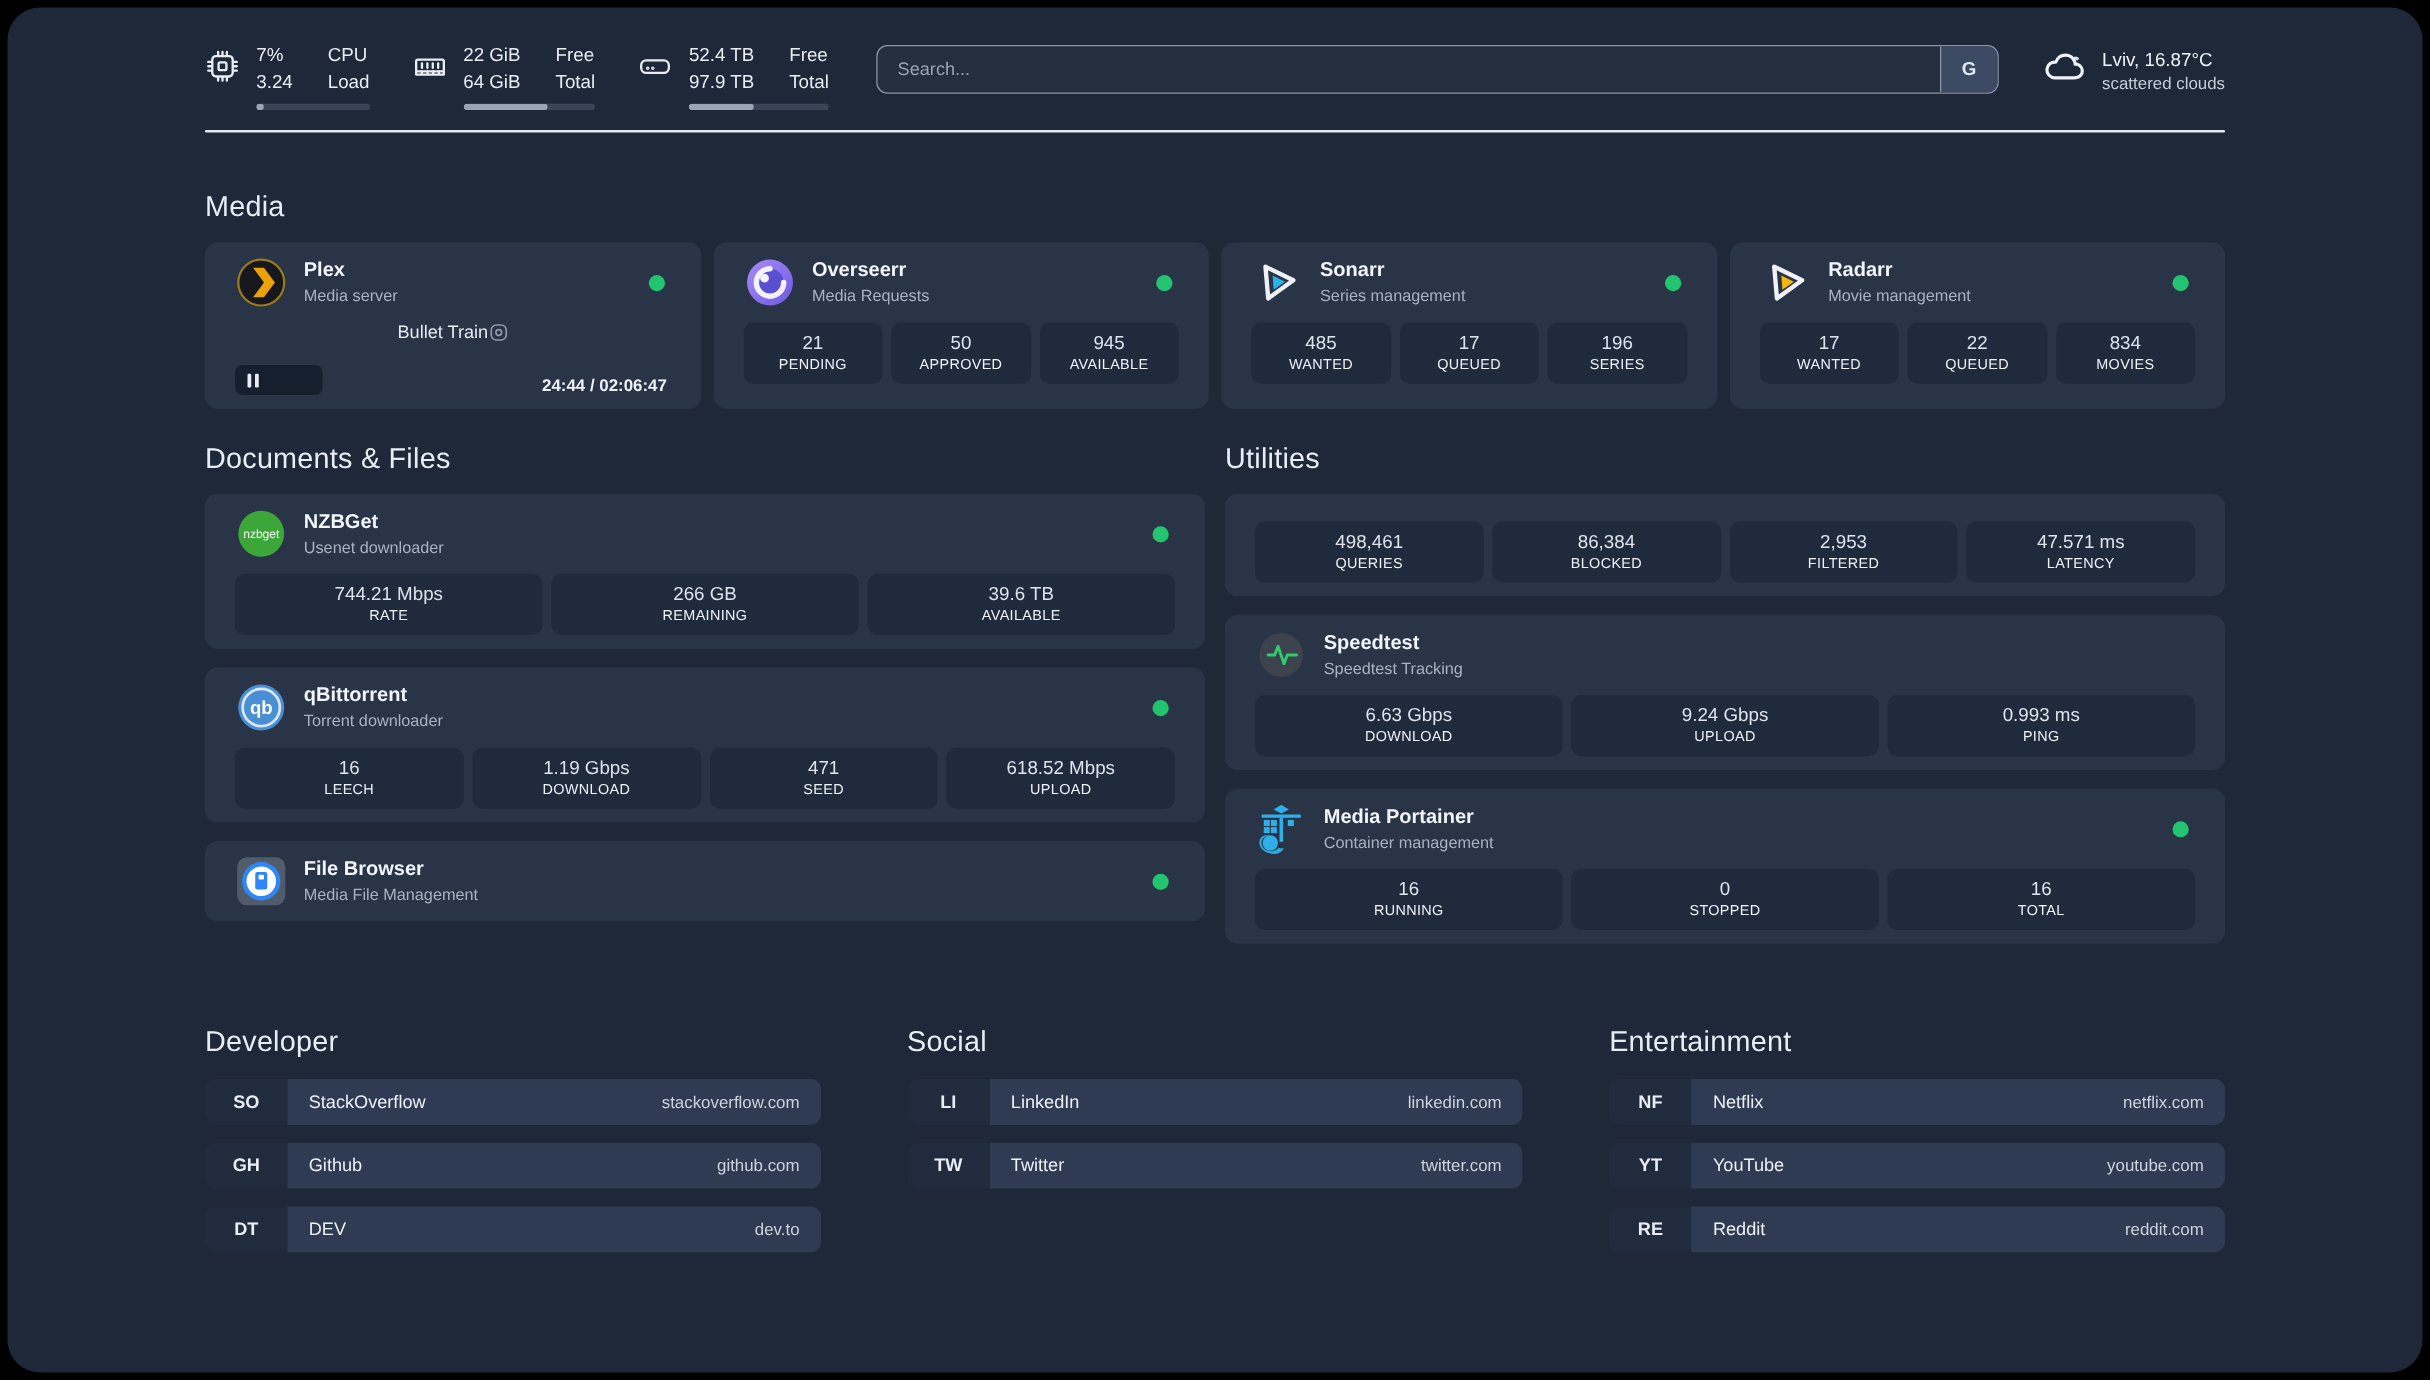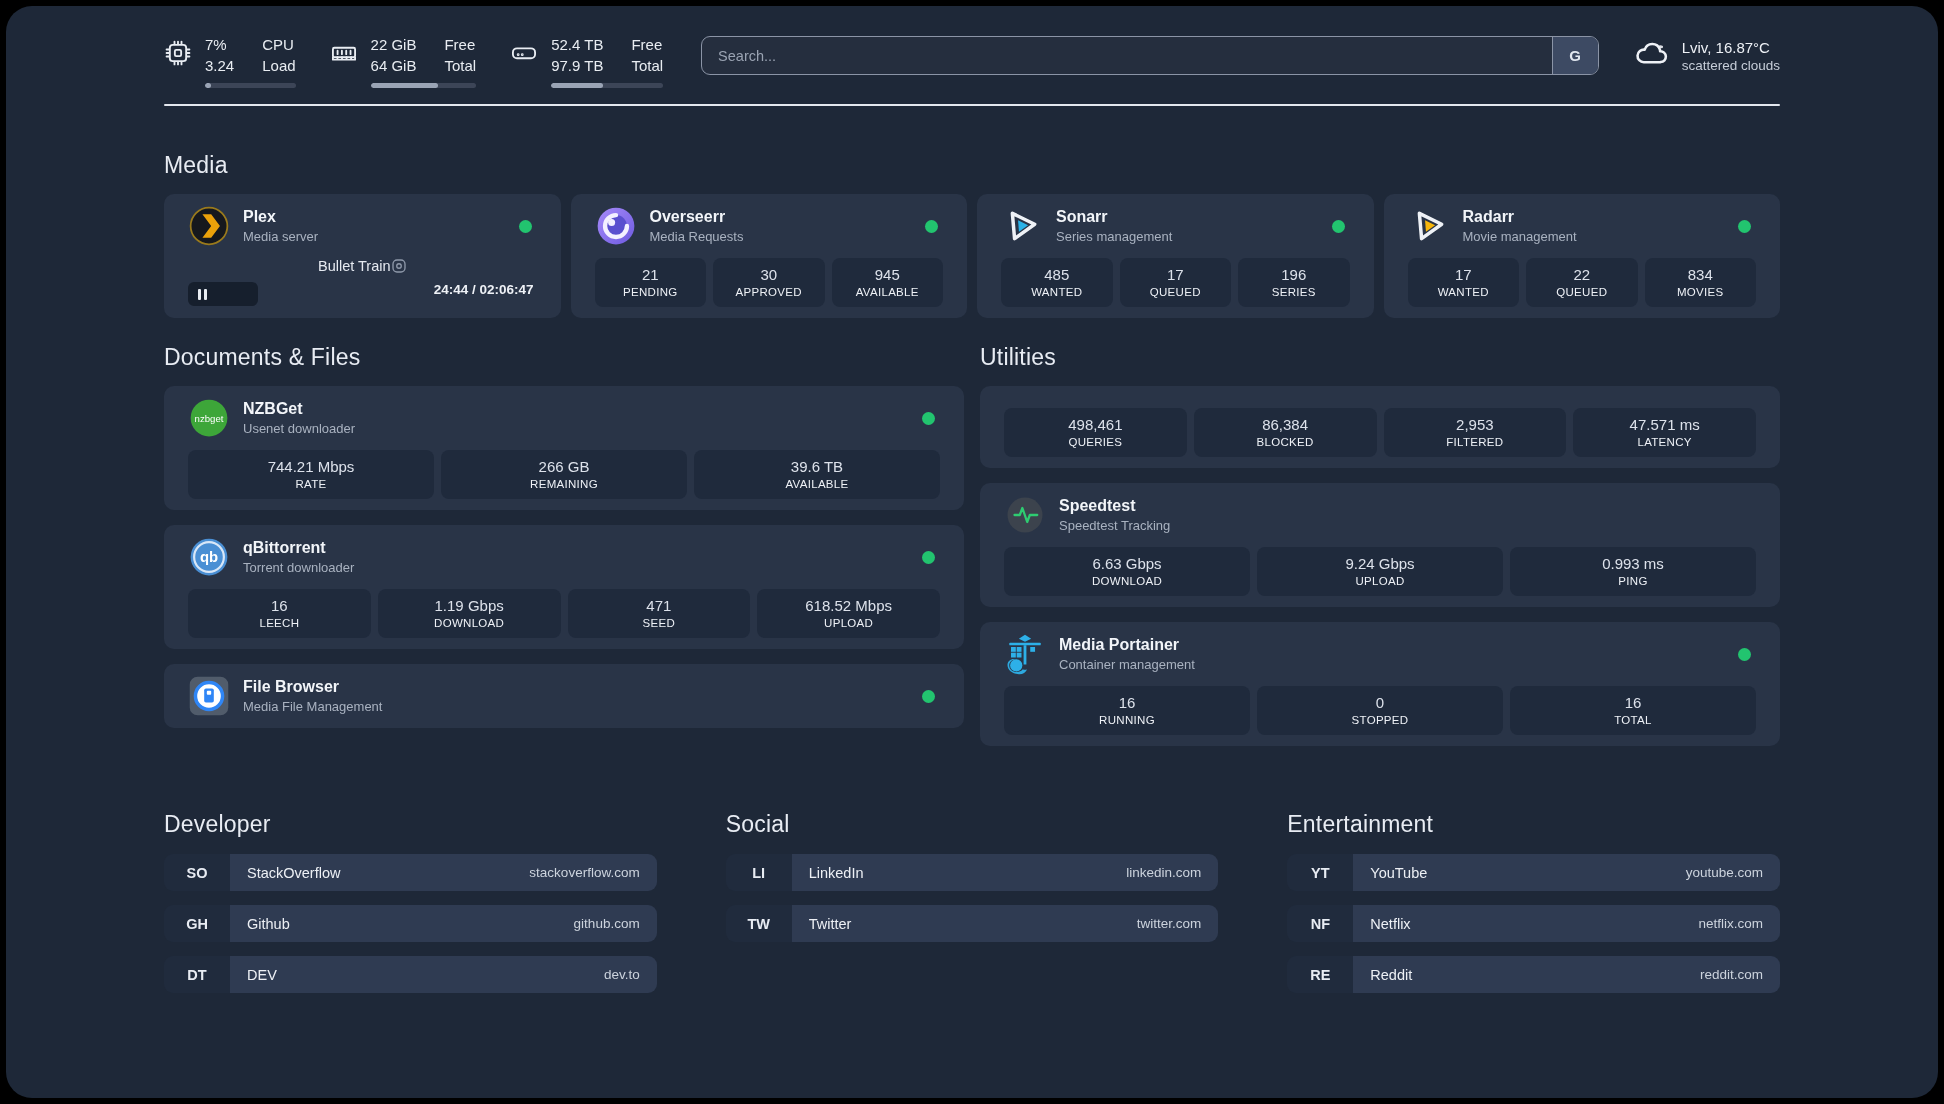--- a/index.html
+++ b/index.html
@@ -49,21 +49,21 @@
   .t3 { grid-template-columns:repeat(3,1fr); }
   .t4 { grid-template-columns:repeat(4,1fr); }
   .tile { background:#1f2a3c; border-radius:8px; text-align:center; padding:8px 4px 9px; }
   .tile-value { font-size:15px; color:#dde2eb; }
   .tile-label { font-size:11.5px; font-weight:400; color:#eef1f6; margin-top:3px; letter-spacing:.3px; }
 
   
   .media-row { display:flex; justify-content:center; align-items:center; margin-top:11px; padding:0 3px; }
   .media-name { font-size:14.5px; color:#e6eaf1; }
   .now-playing-icon { color:#8f99aa; display:flex; }
-  .progress-row { display:flex; align-items:flex-start; margin-top:8px; height:24px; }
+  .progress-row { display:flex; align-items:flex-end; margin-top:18px; height:24px; }
   .plex-pill { height:24px; background:#161f2d; border-radius:6px; display:flex; align-items:center; padding:0 10px; min-width:34px; }
   .pause-icon { display:flex; gap:3px; }
   .pause-icon i { width:3px; height:11px; background:#e9edf3; border-radius:1px; }
   .plex-time { margin-left:auto; font-size:13.5px; font-weight:600; color:#eef1f6; padding-right:3px; white-space:nowrap; }
 
   
   .bottom { display:grid; grid-template-columns:repeat(3,1fr); gap:0 69px; margin-top:50px; }
   .bottom .section-title { margin-bottom:16px; }
   .links { display:flex; flex-direction:column; gap:14px; }
   .link-row { display:flex; height:37px; border-radius:9px; overflow:hidden; cursor:pointer; }
@@ -236,21 +236,21 @@
             <div class="card-sub">Media Requests</div>
           </div>
           <span class="status-dot" style="background: rgb(34, 196, 111);"></span>
         </div>
         <div class="tiles t3">
           <div class="tile">
             <div class="tile-value">21</div>
               <div class="tile-label">PENDING</div>
           </div>
           <div class="tile">
-            <div class="tile-value">30</div>
+            <div class="tile-value">50</div>
               <div class="tile-label">APPROVED</div>
           </div>
           <div class="tile">
             <div class="tile-value">945</div>
               <div class="tile-label">AVAILABLE</div>
           </div>
         </div>
       </div>
 
       <div class="card">
@@ -543,34 +543,34 @@
               <span class="link-url">twitter.com</span>
             </div>
           </div>
         </div>
       </div>
 
       <div>
         <h2 class="section-title">Entertainment</h2>
         <div class="links">
           <div class="link-row">
+            <div class="link-tag">NF</div>
+            <div class="link-main">
+              <span class="link-name">Netflix</span>
+              <span class="link-url">netflix.com</span>
+            </div>
+          </div>
+          <div class="link-row">
             <div class="link-tag">YT</div>
             <div class="link-main">
               <span class="link-name">YouTube</span>
               <span class="link-url">youtube.com</span>
             </div>
           </div>
           <div class="link-row">
-            <div class="link-tag">NF</div>
-            <div class="link-main">
-              <span class="link-name">Netflix</span>
-              <span class="link-url">netflix.com</span>
-            </div>
-          </div>
-          <div class="link-row">
             <div class="link-tag">RE</div>
             <div class="link-main">
               <span class="link-name">Reddit</span>
               <span class="link-url">reddit.com</span>
             </div>
           </div>
         </div>
       </div>
     </div>
 

